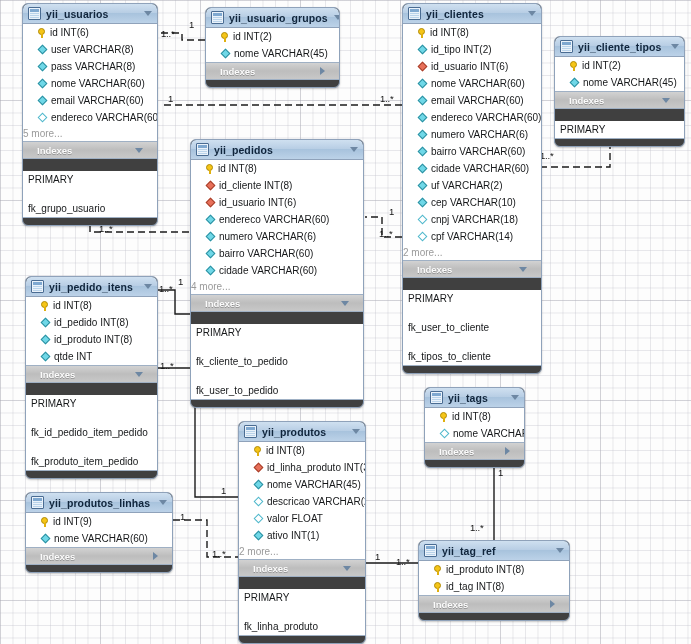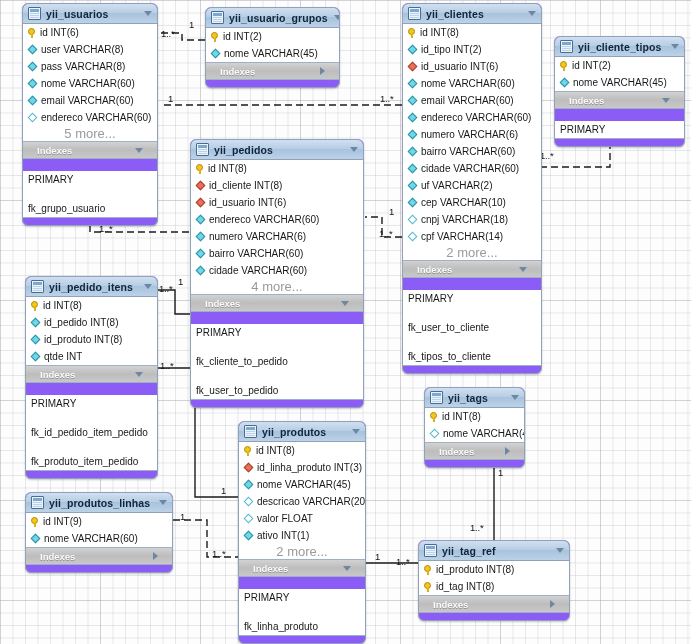--- a/index.html
+++ b/index.html
@@ -25,21 +25,21 @@
   svg#links path{fill:none;stroke:#1b1b1b;stroke-width:1.4;}
   svg#links path.dashed{stroke-dasharray:7 4;}
   .card-lbl{position:absolute;font-size:9.5px;color:#111;white-space:nowrap;
             font-family:"Liberation Sans","DejaVu Sans",sans-serif;letter-spacing:-.2px;}
 
   
   .tbl{
     position:absolute;
     border:1px solid #8fa2ba;
     border-radius:6px;
-    background:#8b5cf6;
+    background:#404040;
     box-shadow:0 1px 2px rgba(0,0,0,.22);
     overflow:hidden;
     box-sizing:border-box;
     padding-bottom:7px;
   }
   .thead{
     height:19px;
     display:flex;align-items:center;
     padding:0 5px 0 5px;
     background:linear-gradient(to bottom,#cfe0f0 0%,#b7cde4 48%,#a8c3dd 50%,#bcd2e8 100%);
@@ -54,23 +54,23 @@
   .tbl-icon:before{content:"";position:absolute;left:1px;top:1px;right:1px;height:3px;background:#7fa8d0;}
   .tbl-icon:after{content:"";position:absolute;left:1px;top:5px;right:1px;bottom:1px;
     background:repeating-linear-gradient(to bottom,#b9d3ea 0 1px,#eaf2fa 1px 2px);}
   .tbl-name{font-size:10.5px;font-weight:bold;color:#10253c;flex:1 1 auto;white-space:nowrap;letter-spacing:.1px;}
   .caret{width:0;height:0;border-left:4.5px solid transparent;border-right:4.5px solid transparent;
          border-top:5.5px solid #6d87a3;margin-left:6px;flex:0 0 auto;}
   .caret.right{border:none;width:0;height:0;border-top:4.5px solid transparent;
          border-bottom:4.5px solid transparent;border-left:5.5px solid #6d87a3;}
 
   .cols{background:#fff;border-bottom:1px solid #9fb0c4;}
-  .col{display:flex;align-items:center;height:17px;padding-left:5px;font-size:10px;color:#16181a;white-space:nowrap;}
+  .col{display:flex;align-items:center;height:17px;padding-left:5px;font-size:10px;color:#16181a;white-space:nowrap;margin-left:10px;}
   .col .txt{overflow:hidden;}
-  .more{height:15px;line-height:15px;text-align:center;font-size:13px;color:#9a9a9a;background:#fff;}
+  .more{height:15px;line-height:15px;text-align:left;font-size:10px;color:#9a9a9a;background:#fff;}
 
   
   .g{width:9px;height:9px;margin-right:4px;flex:0 0 auto;position:relative;}
   .g.key{width:8px;height:10px;}
   .g.key:before{content:"";position:absolute;left:0;top:0;width:7px;height:7px;border-radius:50%;
      background:#f5c518;border:1px solid #b08a06;box-sizing:border-box;}
   .g.key:after{content:"";position:absolute;left:2.5px;top:6px;width:2px;height:4px;background:#e0b00f;}
   .g.dia{transform:rotate(45deg);width:7px;height:7px;margin-right:5px;margin-left:1px;box-sizing:border-box;}
   .g.dia.fill-blue{background:#6fd8e8;border:1px solid #2e8fa0;}
   .g.dia.open-blue{background:#fff;border:1px solid #4fb8cc;}

